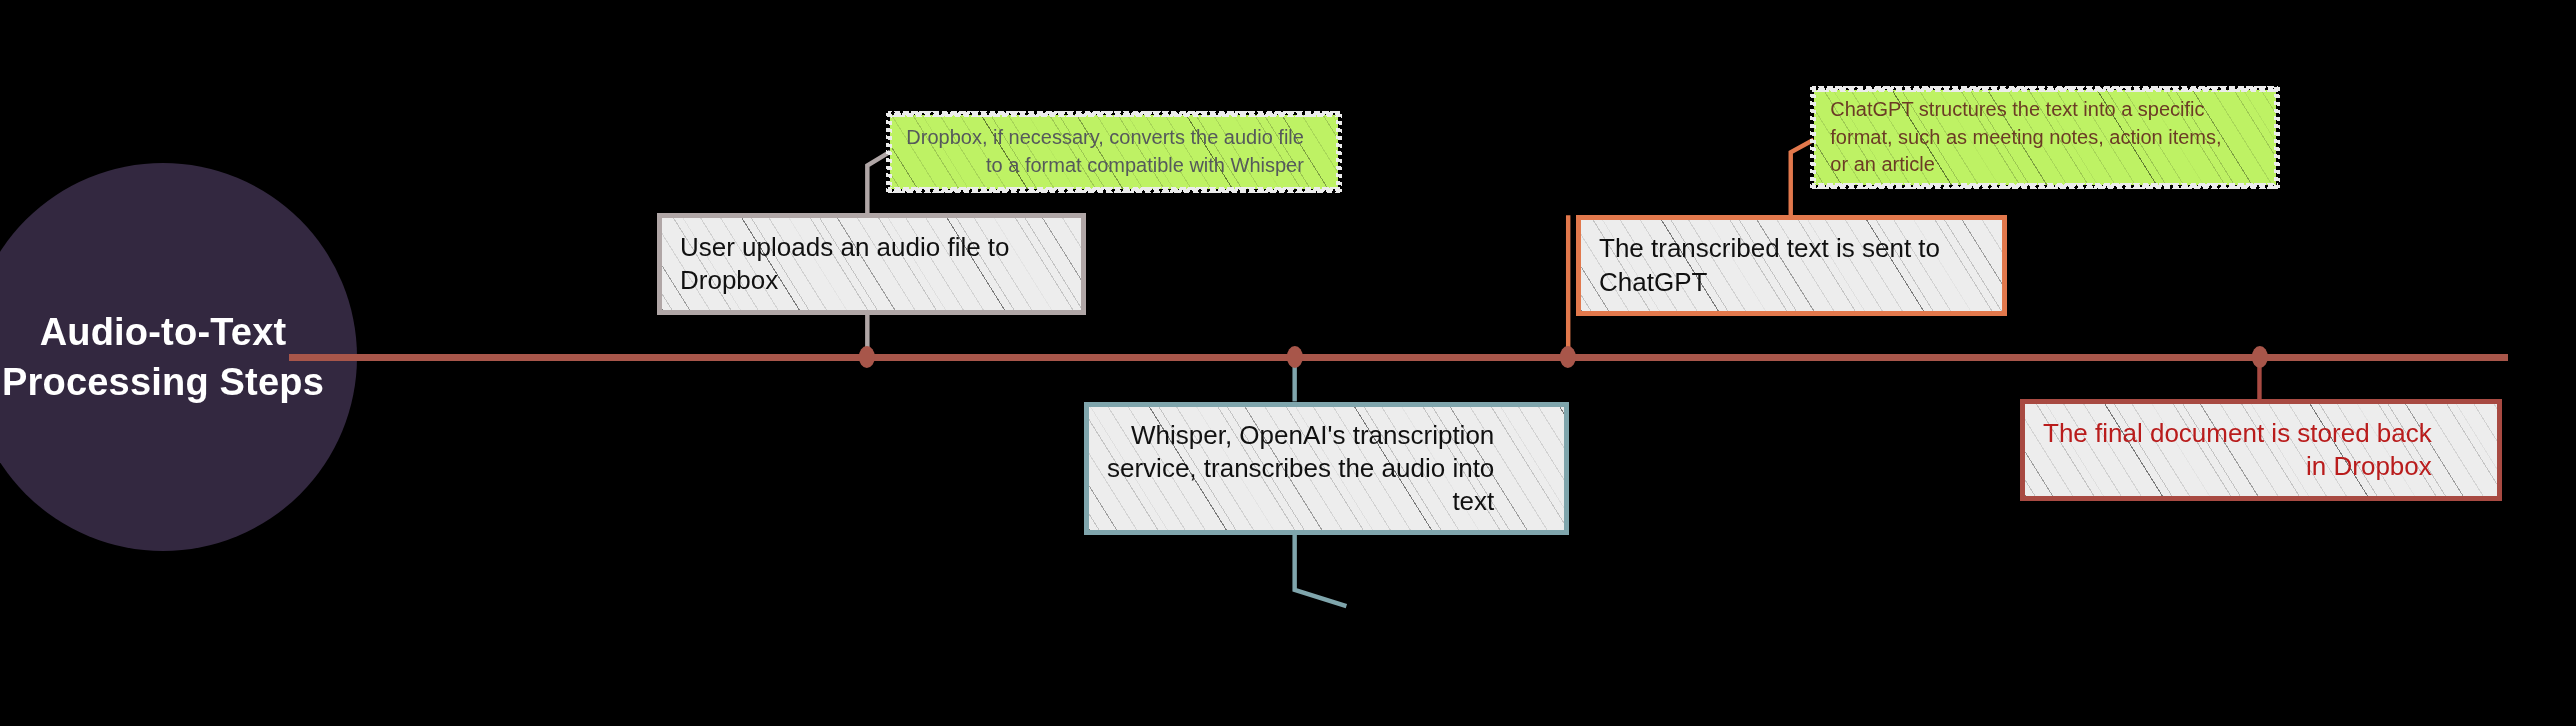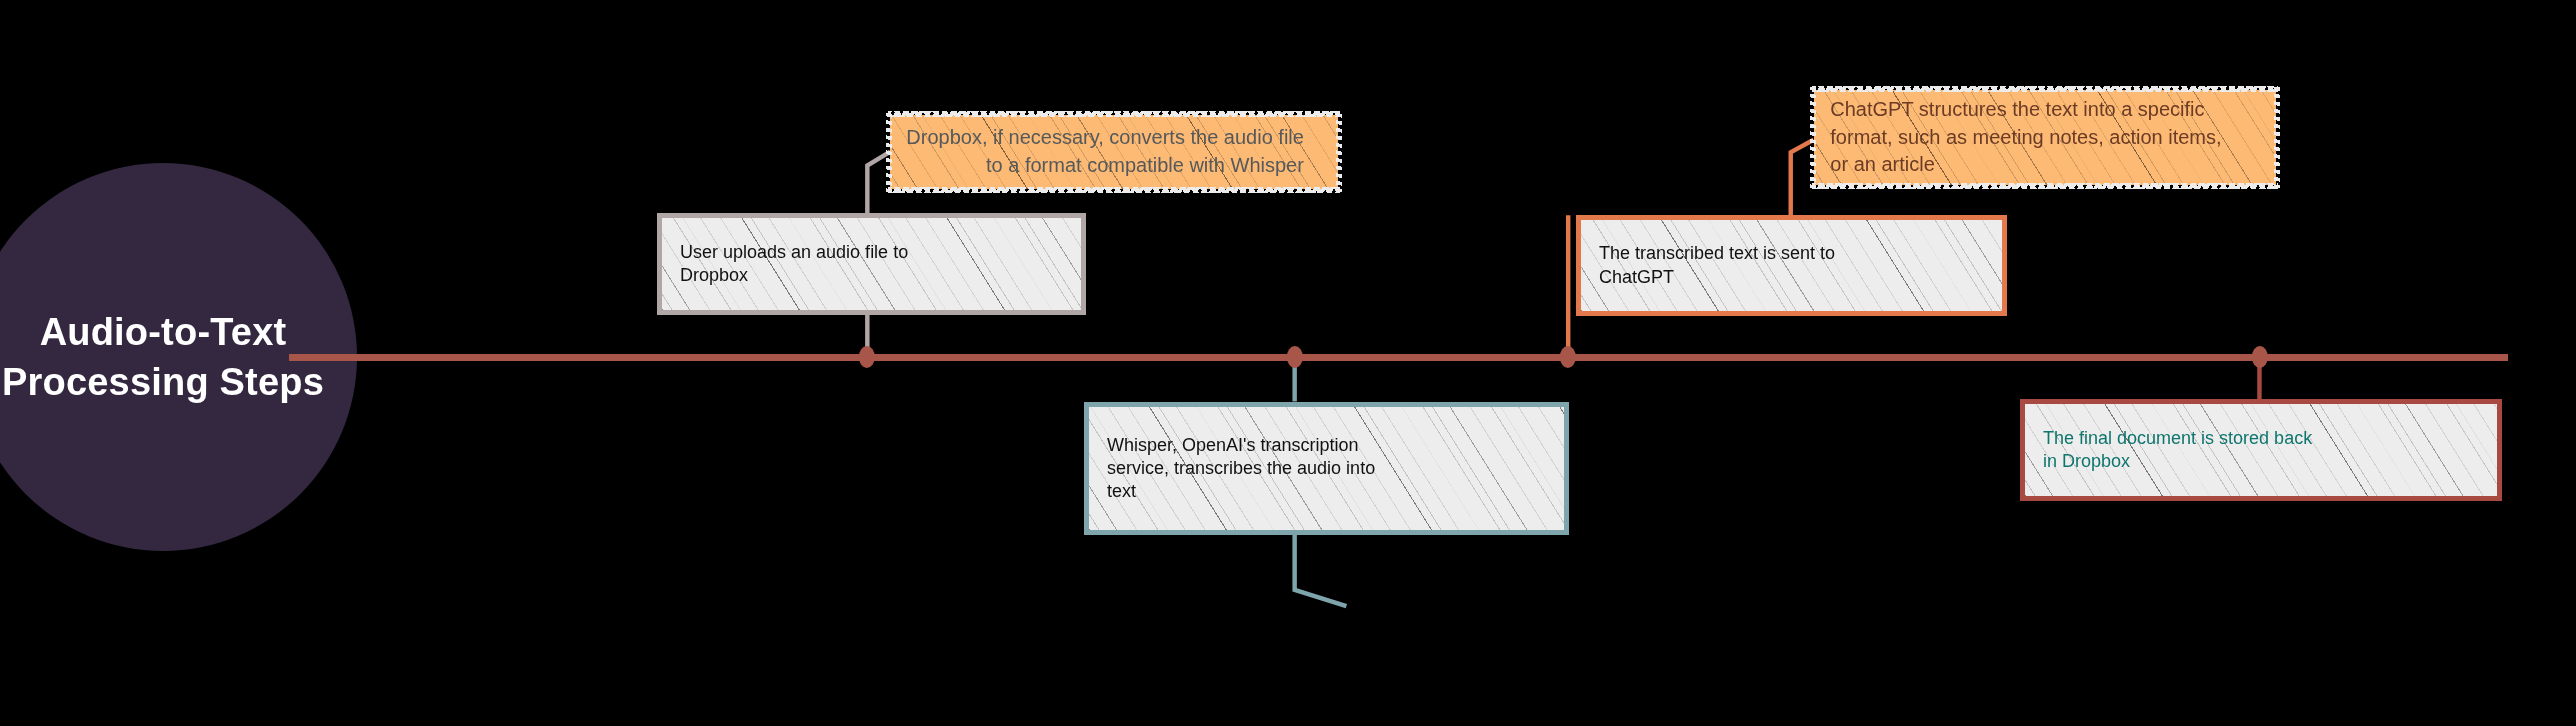--- a/index.html
+++ b/index.html
@@ -66,21 +66,21 @@
   .milestone {
     position: absolute;
     background: #ededed;
     box-sizing: border-box;
     display: flex;
     align-items: center;
   }
   .milestone .m-label {
     position: relative;
     z-index: 3;
-    font-size: 18px;
+    font-size: 26px;
     line-height: 1.28;
     color: #111111;
     padding: 0 7.4px 0 18px;
     white-space: pre-line;
   }
   .hatch {
     position: absolute;
     left: 0; top: 0; right: 0; bottom: 0;
     z-index: 1;
     pointer-events: none;
@@ -96,21 +96,21 @@
         rgba(0,0,0,0.12) 40px, rgba(0,0,0,0.12) 41px,
         rgba(0,0,0,0) 41px, rgba(0,0,0,0) 58px);
     -webkit-mask-image: repeating-linear-gradient(58deg,
         #000 0px, #000 44px, rgba(0,0,0,0.35) 44px, rgba(0,0,0,0.35) 89px);
             mask-image: repeating-linear-gradient(58deg,
         #000 0px, #000 44px, rgba(0,0,0,0.35) 44px, rgba(0,0,0,0.35) 89px);
   }
   
   .note {
     position: absolute;
-    background: #fdba74;
+    background: #bef264;
     box-sizing: border-box;
     display: flex;
     align-items: center;
   }
   .note .n-label {
     position: relative;
     z-index: 3;
     font-size: 20px;
     line-height: 1.38;
     padding: 0 13.3px 0 16.3px;
@@ -172,34 +172,34 @@
     </div>
 
   <div class="milestone" style="left: 657px; top: 213px; width: 429px; height: 102px; background: rgb(237, 237, 237); border: 5.2px solid rgb(176, 166, 166);">
     <div class="hatch"></div>
     <div class="m-label" style="color: rgb(17, 17, 17);">User uploads an audio file to
 Dropbox</div>
   </div>
 
   <div class="milestone" style="left: 1084px; top: 402px; width: 485px; height: 133px; background: rgb(237, 237, 237); border: 5.2px solid rgb(127, 165, 172);">
     <div class="hatch"></div>
-    <div class="m-label" style="color: rgb(17, 17, 17);">Whisper, OpenAI's transcription
+    <div class="m-label" style="color: rgb(17, 17, 17); text-align: right;">Whisper, OpenAI's transcription
 service, transcribes the audio into
 text</div>
   </div>
 
   <div class="milestone" style="left: 1576px; top: 215px; width: 431px; height: 101px; background: rgb(237, 237, 237); border: 5.2px solid rgb(226, 120, 76);">
     <div class="hatch"></div>
     <div class="m-label" style="color: rgb(17, 17, 17);">The transcribed text is sent to
 ChatGPT</div>
   </div>
 
   <div class="milestone" style="left: 2020px; top: 399px; width: 482px; height: 102px; background: rgb(237, 237, 237); border: 5.2px solid rgb(168, 74, 66);">
     <div class="hatch"></div>
-    <div class="m-label" style="color: #0f766e;">The final document is stored back
+    <div class="m-label" style="color: #b91c1c; text-align: right;">The final document is stored back
 in Dropbox</div>
   </div>
 
   <div class="note" style="left: 890px; top: 115px; width: 448px; height: 74px; text-align: right;">
     <span class="edge-l"></span>
     <span class="edge-r"></span>
     <div class="hatch"></div>
     <div class="n-label" style="color: rgb(85, 89, 91);">Dropbox, if necessary, converts the audio file
 to a format compatible with Whisper</div>
   </div>

